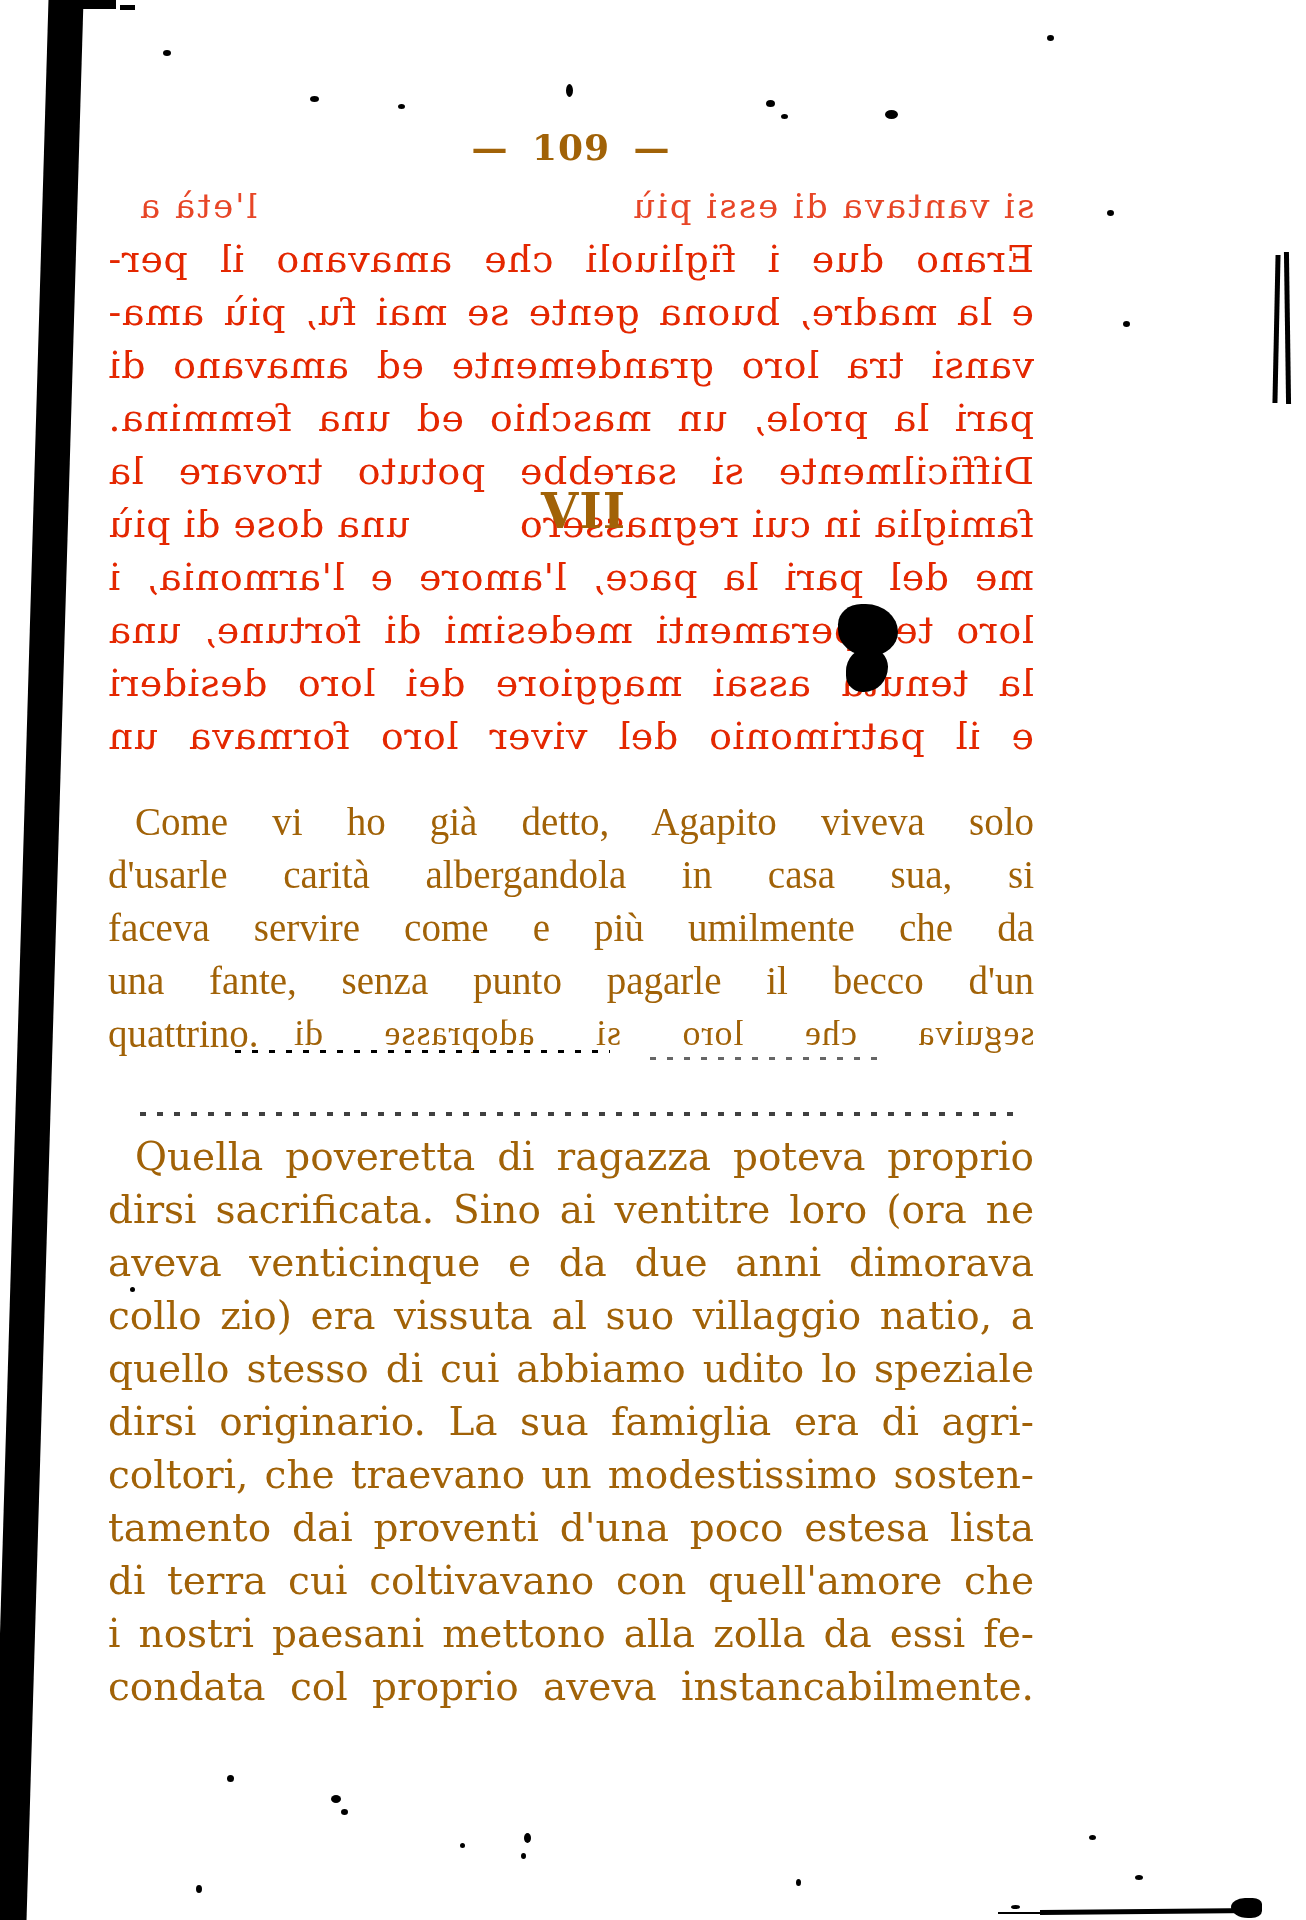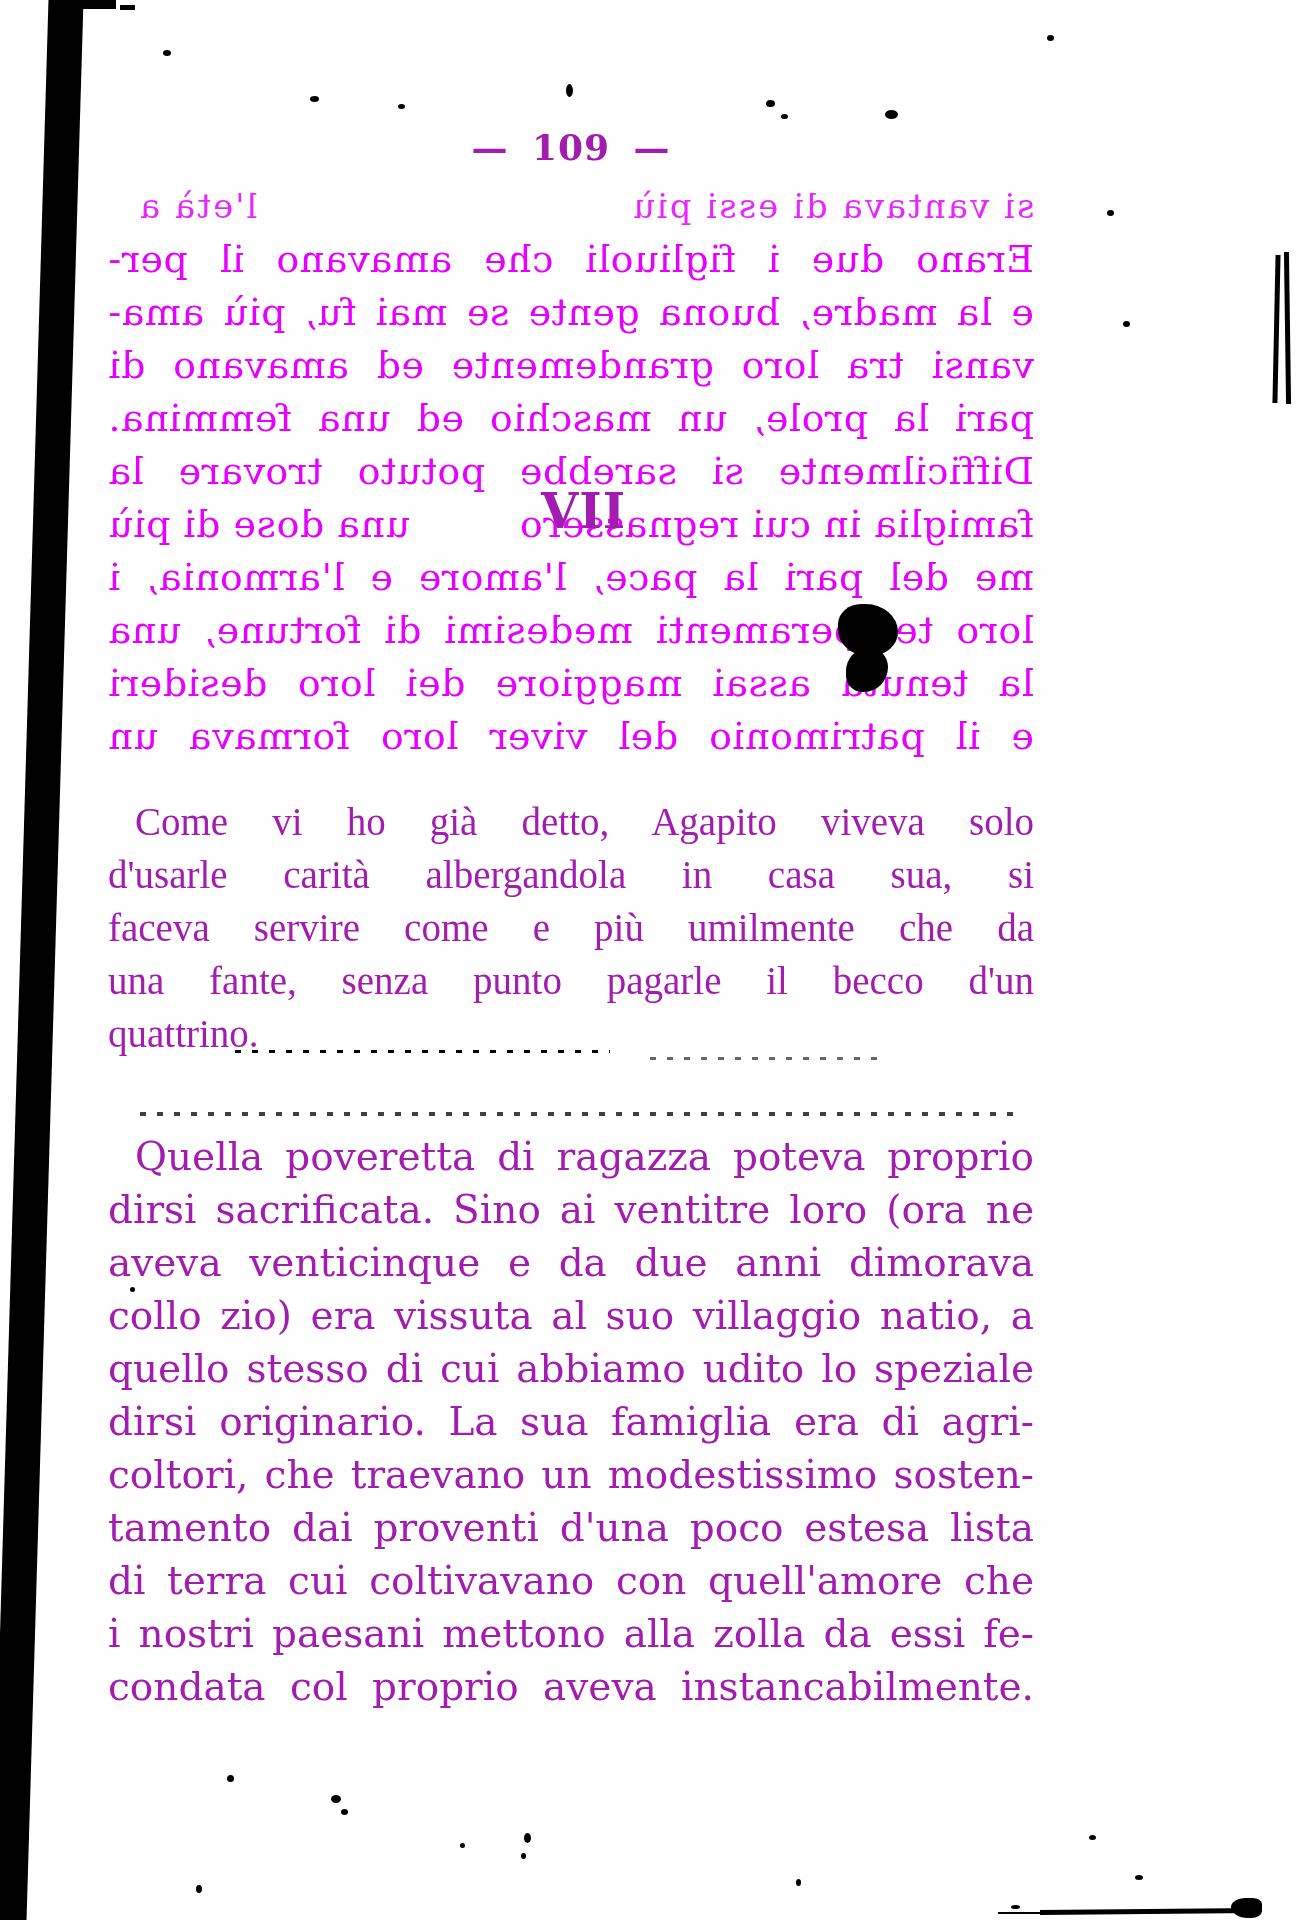--- a/index.html
+++ b/index.html
@@ -1,19 +1,19 @@
 <!DOCTYPE html>
 <html><head>
 <meta charset="utf-8">
 <style>
   html,body { margin:0; padding:0; background:#e8e8e8; }
   .page {
     position:relative; width:1306px; height:1920px;
     background:#ffffff; overflow:hidden;
-    font-family:"DejaVu Serif", serif; color:#a21caf;
+    font-family:"DejaVu Serif", serif; color:#a16207;
   }
   
   .ln {
     position:relative; height:53px; line-height:53px;
     font-size:39px; overflow:hidden; text-align:justify;
     white-space:normal;
   }
   .ln.j::after { content:""; display:inline-block; width:100%; height:0; }
   .indent { padding-left:27px; }
   .col { position:absolute; left:108px; width:926px; }
@@ -23,21 +23,21 @@
     font-size:38px; letter-spacing:0.5px;
     filter:contrast(3);
   }
   .bleed .frag { transform:none; }
   .frag span {
     position:absolute; top:0; transform:scaleX(-1);
     font-size:34px; opacity:.85; letter-spacing:2px;
   }
   .split { display:flex; justify-content:space-between; }
   .split span { display:inline-block; }
-  .mixline { display:flex; align-items:flex-end; text-align:left; }
+  .mixline { display:flex; align-items:flex-start; text-align:left; }
   .mixline .tail {
     flex:1; margin-left:34px; transform:scaleX(-1);
     font-size:36px; letter-spacing:1px; text-align:justify; overflow:hidden;
   }
   .mixline .tail::after { content:""; display:inline-block; width:100%; height:0; }
   
   .pagenum {
     position:absolute; top:126px; left:108px; width:926px;
     text-align:center; font-size:36px; font-weight:bold;
     word-spacing:10px; letter-spacing:1px;

